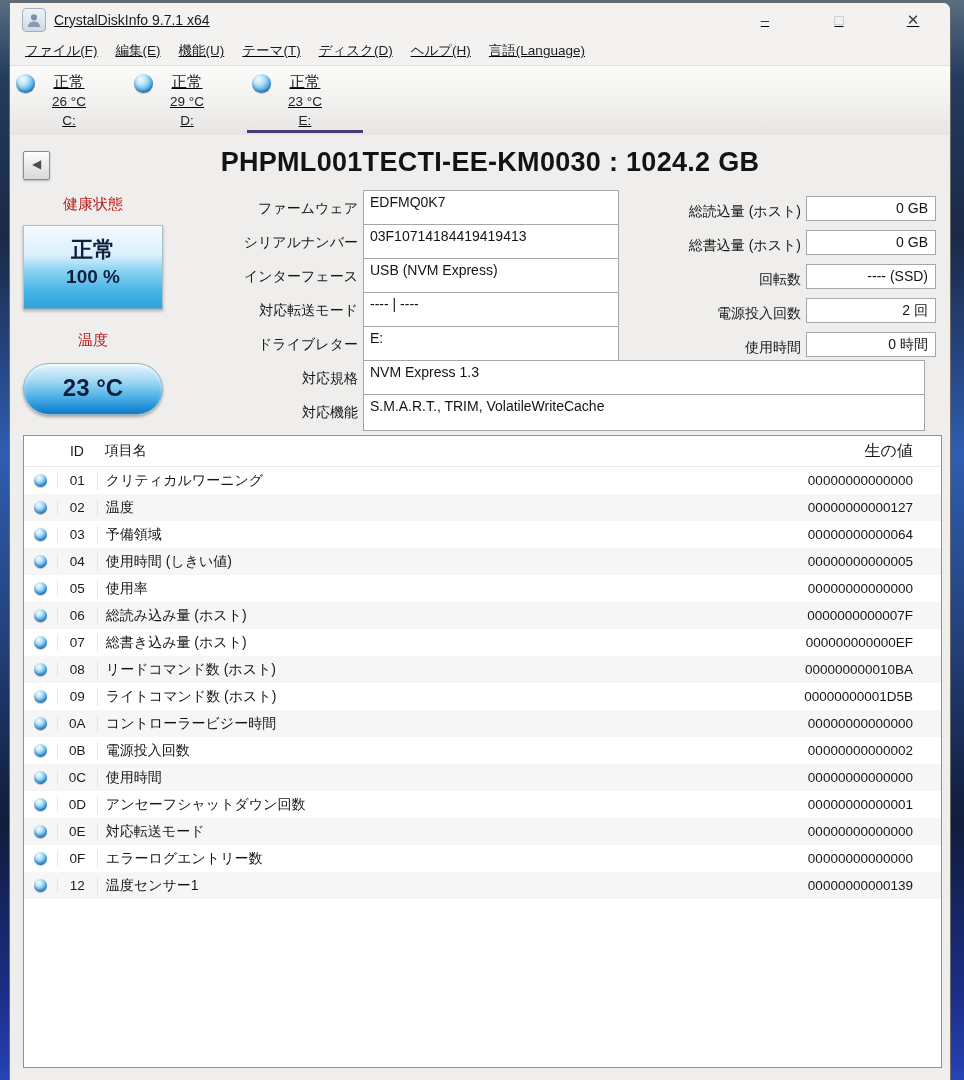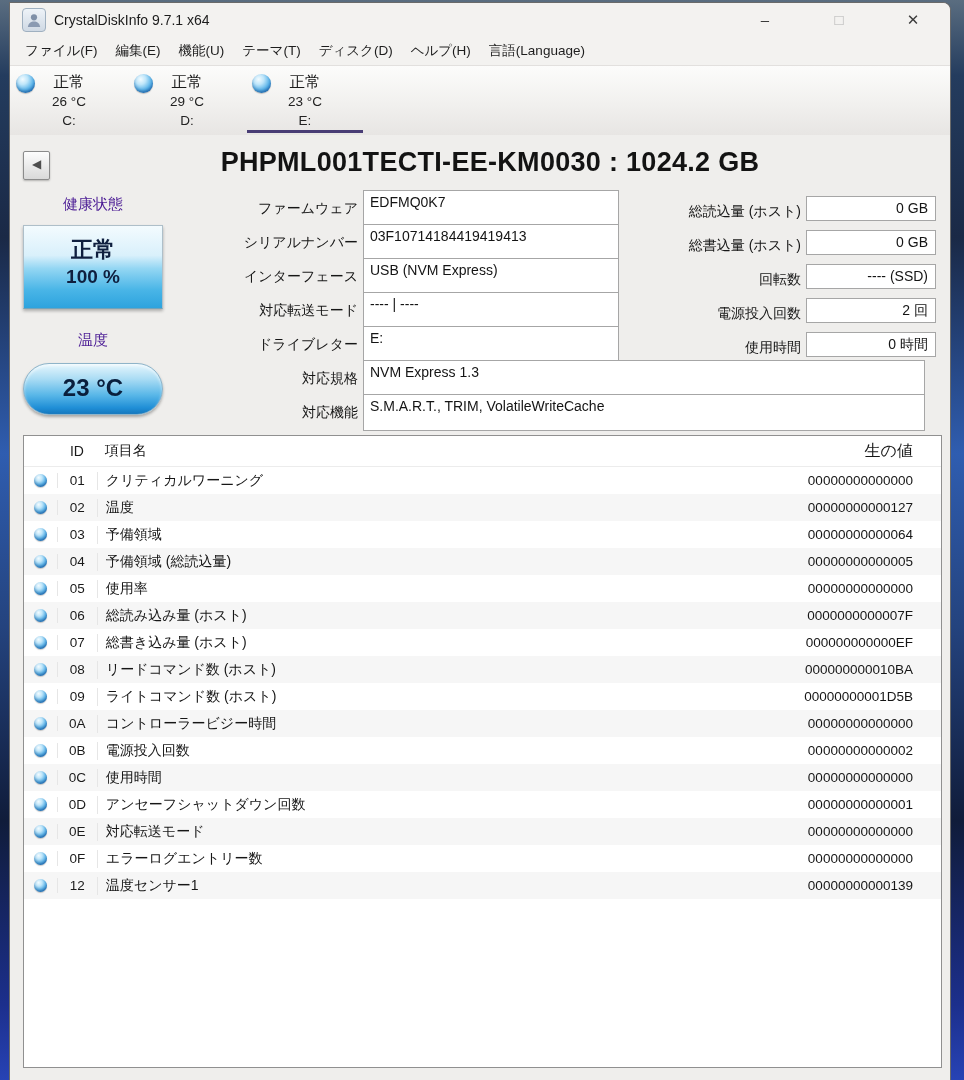--- a/index.html
+++ b/index.html
@@ -4,21 +4,21 @@
 <style>
   html,body{margin:0;padding:0;}
   body{
     width:964px;height:1080px;position:relative;overflow:hidden;
     font-family:"Liberation Sans","DejaVu Sans",sans-serif;
     background:linear-gradient(180deg,#5a6d80 0%,#243c5e 7%,#1a2946 22%,#2f5db0 42%,#24437e 58%,#101c3a 76%,#1c2f8c 93%,#2743b5 100%);
   }
   .window{
     position:absolute;left:9px;top:2px;right:13px;bottom:0;
     background:#efeeec;border:1px solid #6a6a6a;border-bottom:none;
-    border-radius:0 8px 0 0;overflow:hidden;
+    border-radius:0 8px 0 0;overflow:hidden;text-decoration:underline;
   }
   
   .titlebar{height:34px;background:#f3f2f0;display:flex;align-items:center;padding:0 8px;}
   .app-icon{width:22px;height:22px;margin:0 8px 0 4px;border-radius:4px;
     background:linear-gradient(180deg,#eef3f8,#cfd9e4);border:1px solid #9fb0c0;
     display:flex;align-items:center;justify-content:center;}
   .app-title{font-size:14px;color:#1c1c1c;flex:1;}
   .win-controls{display:flex;align-items:center;gap:44px;margin-right:14px;}
   .win-btn{width:30px;text-align:center;font-size:15px;color:#3b3b3b;cursor:default;line-height:30px;}
   .win-btn.max{color:#b4b4b4;}
@@ -38,21 +38,21 @@
   .tab-letter{font-size:13.5px;color:#222;line-height:19px;}
   .tab .sel-underline{display:none;}
   .tab.selected .sel-underline{display:block;position:absolute;left:1px;right:1px;bottom:3px;height:3px;background:#493d75;}
   
   .content{position:absolute;left:0;right:0;top:132px;bottom:0;background:#efeeec;}
   .back-btn{position:absolute;left:13px;top:16px;width:25px;height:27px;
     background:linear-gradient(180deg,#fdfdfd,#d9d9d9);border:1px solid #8b8b8b;border-radius:2px;
     font-size:12px;color:#4e4e4e;text-align:center;line-height:25px;box-shadow:0 1px 2px rgba(0,0,0,.25);}
   .drive-title{position:absolute;left:60px;right:40px;top:12px;text-align:center;
     font-size:27px;font-weight:600;color:#131313;letter-spacing:.3px;white-space:nowrap;}
-  .health-label,.temp-label{position:absolute;left:13px;width:140px;text-align:center;font-size:15px;color:#4c1d95;}
+  .health-label,.temp-label{position:absolute;left:13px;width:140px;text-align:center;font-size:15px;color:#b91c1c;}
   .health-label{top:60px;}
   .health-btn{position:absolute;left:13px;top:90px;width:140px;height:84px;box-sizing:border-box;
     background:linear-gradient(180deg,#f3fbfe 0%,#d9f0fb 36%,#93d6f3 52%,#49b5e7 78%,#2da3de 100%);
     border:1px solid #aebfc9;border-bottom-color:#71a3ba;box-shadow:0 2px 3px rgba(0,0,0,.28);
     text-align:center;color:#0f1f3f;}
   .health-status{font-size:22px;font-weight:bold;margin-top:10px;line-height:28px;}
   .health-percent{font-size:19px;font-weight:bold;line-height:26px;}
   .temp-label{top:196px;}
   .temp-pill{position:absolute;left:13px;top:228px;width:140px;height:52px;box-sizing:border-box;
     border-radius:26px;border:1px solid #8fb4c9;
@@ -260,21 +260,21 @@
     <span class="c-id">03</span>
     <span class="c-name">予備領域</span>
     <span class="c-raw">00000000000064</span>
   </div>
 
   <div class="t-row">
     <span class="c-orb">
               <span class="orb small"></span>
             </span>
     <span class="c-id">04</span>
-    <span class="c-name">予備領域 (総読込量)</span>
+    <span class="c-name">使用時間 (しきい値)</span>
     <span class="c-raw">00000000000005</span>
   </div>
 
   <div class="t-row">
     <span class="c-orb">
               <span class="orb small"></span>
             </span>
     <span class="c-id">05</span>
     <span class="c-name">使用率</span>
     <span class="c-raw">00000000000000</span>

